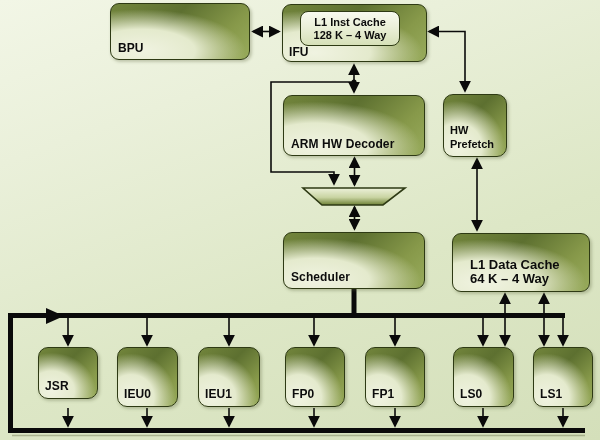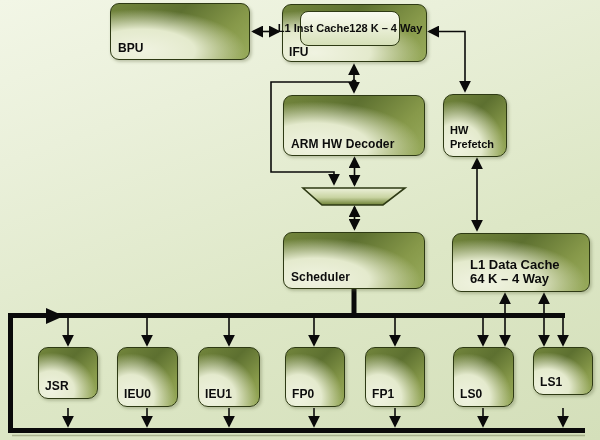--- a/index.html
+++ b/index.html
@@ -23,21 +23,21 @@
     font-weight:bold;font-size:12px;color:#0c0c0c;letter-spacing:.1px;white-space:nowrap;
   }
   .lbl2{
     position:absolute;left:7px;bottom:4px;
     font-weight:bold;font-size:11px;line-height:14px;color:#0c0c0c;white-space:nowrap;
   }
   .inner-box{
     position:absolute;box-sizing:border-box;left:17px;top:6px;width:100px;height:35px;
     border:1.7px solid #2e3a14;border-radius:8px;
     background:linear-gradient(180deg,#f8faf0 0%,#ebf0d9 45%,#d6e0b8 100%);
-    display:flex;flex-direction:row;align-items:center;justify-content:center;
+    display:flex;flex-direction:column;align-items:center;justify-content:center;
     font-weight:bold;font-size:11px;line-height:13px;color:#0c0c0c;white-space:nowrap;
   }
 </style>
 </head>
 <body>
 
 <div id="stage">
 
   <svg class="connectors" viewBox="0 0 600 440" xmlns="http://www.w3.org/2000/svg">
     <defs>
@@ -132,17 +132,17 @@
   </div>
   <div class="gbox unit" style="left:285px;top:347px;width:60px;height:60px;">
     <span class="lbl" style="left:6px;bottom:5px;">FP0</span>
   </div>
   <div class="gbox unit" style="left:365px;top:347px;width:60px;height:60px;">
     <span class="lbl" style="left:6px;bottom:5px;">FP1</span>
   </div>
   <div class="gbox unit" style="left:453px;top:347px;width:61px;height:60px;">
     <span class="lbl" style="left:6px;bottom:5px;">LS0</span>
   </div>
-  <div class="gbox unit" style="left:533px;top:347px;width:60px;height:48px;">
+  <div class="gbox unit" style="left:533px;top:347px;width:60px;height:60px;">
     <span class="lbl" style="left:6px;bottom:5px;">LS1</span>
   </div>
 
 </div>
 
 </body></html>

